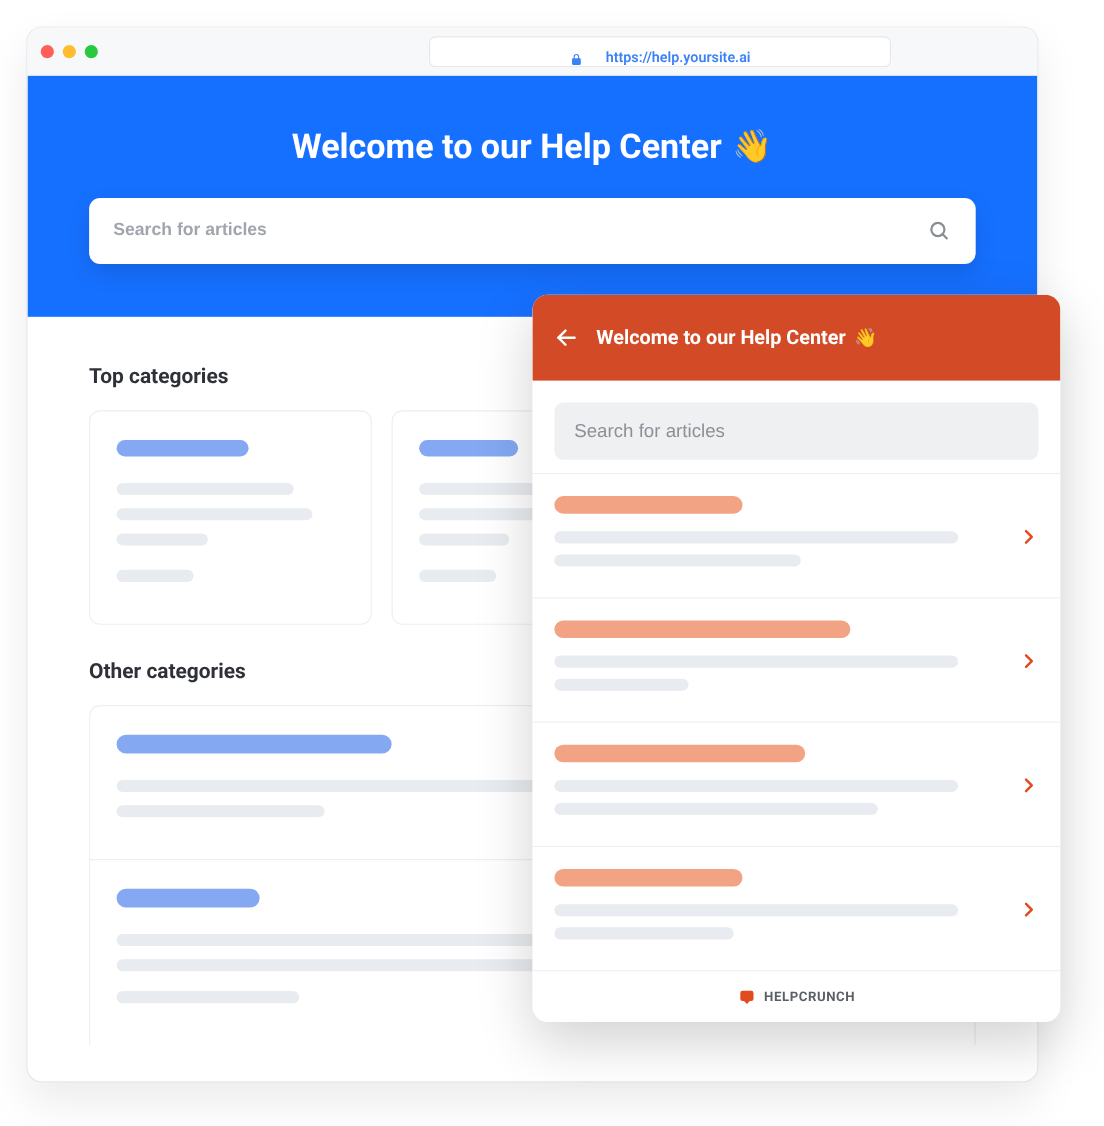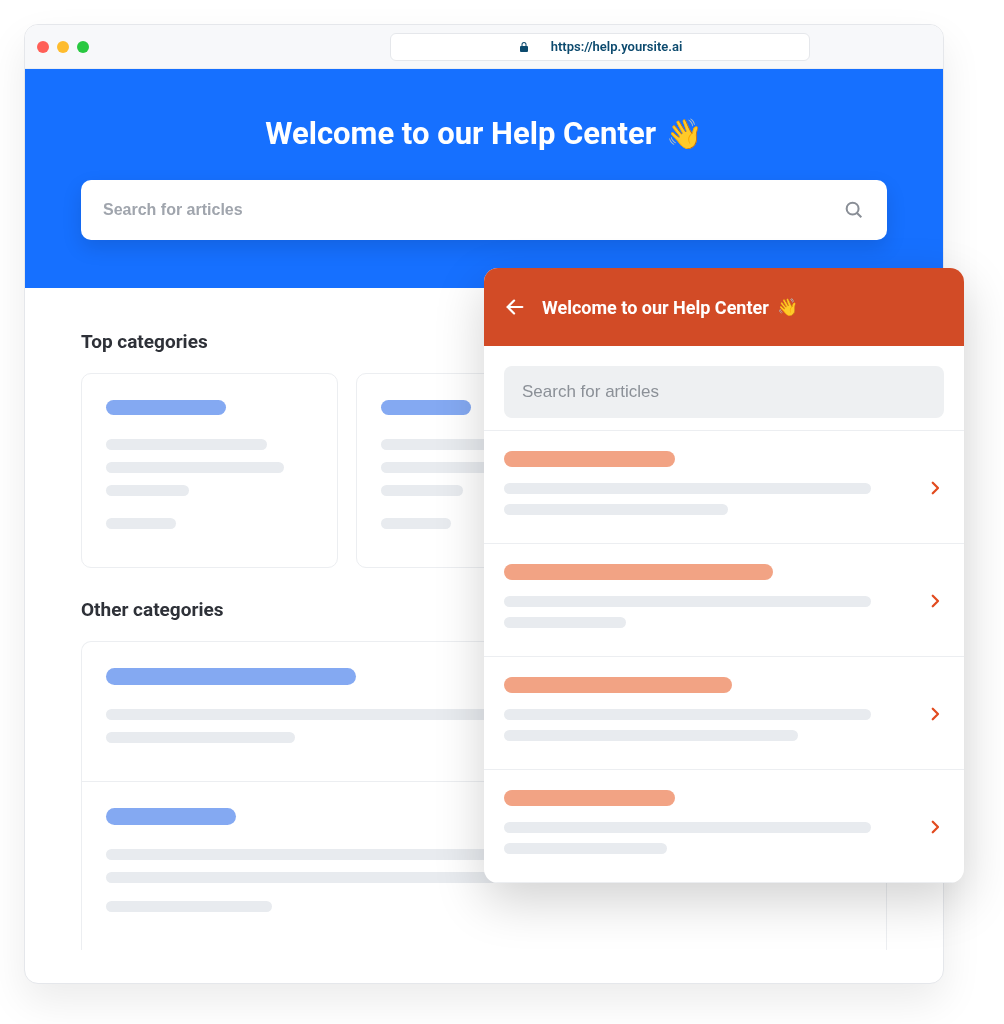--- a/index.html
+++ b/index.html
@@ -37,25 +37,25 @@
   .light.yellow { background: #febc2e; }
   .light.green { background: #28c840; }
   .url-bar {
     flex: 0 0 420px;
     margin: 0 auto;
     height: 28px;
     background: #ffffff;
     border: 1px solid #e5e7eb;
     border-radius: 6px;
     display: flex;
-    align-items: center;
+    align-items: flex-end;
     justify-content: center;
     gap: 21px;
     font-size: 13px;
-    color: #0c4a6e;
+    color: #3b82f6;
     font-weight: 600;
   }
   .lock { width: 12px; height: 12px; }
   .hero {
     background: #1670ff;
     padding: 46px 56px 48px;
     text-align: center;
   }
   .hero-title {
     color: #ffffff;
@@ -313,13 +313,20 @@
     <div class="widget-item-body">
       <div class="w-skel-title" style="width:42%;"></div>
       <div class="w-skel-line" style="width:90%;"></div>
       <div class="w-skel-line" style="width:40%;"></div>
     </div>
     <svg class="chevron" viewBox="0 0 24 24" fill="none" stroke="currentColor" stroke-width="3" stroke-linecap="round" stroke-linejoin="round">
         <polyline points="9 5 16 12 9 19"></polyline>
       </svg>
   </div>
 
+  <div class="widget-footer">
+    <svg class="hc-icon" viewBox="0 0 24 24" fill="currentColor">
+        <rect x="3" y="4" width="18" height="14" rx="3"></rect>
+        <path d="M8 18l4 4 4-4z"></path>
+      </svg>
+    <span>HELPCRUNCH</span>
+  </div>
 </div>
 
 </body></html>

